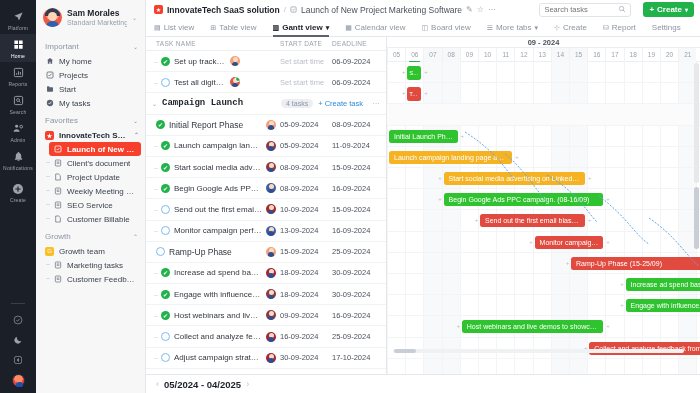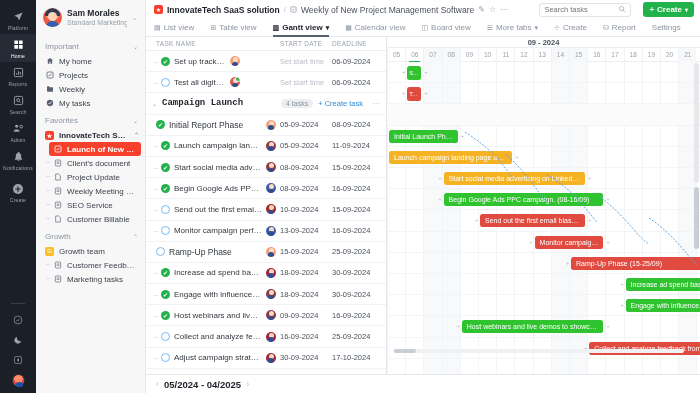--- a/index.html
+++ b/index.html
@@ -302,21 +302,21 @@
           </svg>
         </span>
       <span class="txt">Projects</span>
     </div>
     <div class="sb-item">
       <span class="ico">
         <svg width="8" height="8" viewBox="0 0 24 24">
             <path fill="currentColor" d="M3 6a2 2 0 0 1 2-2h4l2 2.5h8a2 2 0 0 1 2 2V18a2 2 0 0 1-2 2H5a2 2 0 0 1-2-2z"></path>
           </svg>
         </span>
-      <span class="txt">Weekly</span>
+      <span class="txt">Start</span>
     </div>
     <div class="sb-item">
       <span class="ico">
         <svg width="8" height="8" viewBox="0 0 24 24">
             <circle cx="12" cy="12" r="9.5" fill="currentColor"></circle>
             <path d="m7.5 12 3 3 6-7" fill="none" stroke="#f7f7f8" stroke-width="2.4"></path>
           </svg>
         </span>
       <span class="txt">My tasks</span>
     </div>
@@ -392,47 +392,47 @@
       <span class="badge-sq sq-amber">G</span>
       <span class="txt">Growth team</span>
     </div>
     <div class="sb-item sb-sub">
       <span class="ico">
         <svg width="8" height="8" viewBox="0 0 24 24">
             <rect x="4" y="3" width="16" height="18" rx="2.5" fill="none" stroke="currentColor" stroke-width="2"></rect>
             <path stroke="currentColor" stroke-width="2" d="M8 9h8M8 13h8"></path>
           </svg>
         </span>
-      <span class="txt">Customer Feedback</span>
+      <span class="txt">Marketing tasks</span>
     </div>
     <div class="sb-item sb-sub">
       <span class="ico">
         <svg width="8" height="8" viewBox="0 0 24 24">
             <rect x="4" y="3" width="16" height="18" rx="2.5" fill="none" stroke="currentColor" stroke-width="2"></rect>
             <path stroke="currentColor" stroke-width="2" d="M8 9h8M8 13h8"></path>
           </svg>
         </span>
-      <span class="txt">Marketing tasks</span>
+      <span class="txt">Customer Feedback</span>
     </div>
   </div>
 
   <div class="main">
 
     <div class="topbar">
       <div class="crumb">
         <span class="badge-sq sq-red">★</span>
         <span class="crumb-main">InnovateTech SaaS solution</span>
         <span class="crumb-sep">/</span>
         <span class="ico" style="display:inline-flex;color:#8d95a1">
           <svg width="7" height="7" viewBox="0 0 24 24">
               <rect x="3" y="3" width="18" height="18" rx="3" fill="none" stroke="currentColor" stroke-width="2.4"></rect>
               <path d="m8 12 3 3 5-6" fill="none" stroke="currentColor" stroke-width="2.4"></path>
             </svg>
           </span>
-        <span class="crumb-sub">Weekly of New Project Management Software</span>
+        <span class="crumb-sub">Launch of New Project Marketing Software</span>
       </div>
       <span class="tb-ico">✎</span>
       <span class="tb-ico">☆</span>
       <span class="tb-ico">···</span>
       <div class="topbar-right">
         <div class="search">
           <input placeholder="Search tasks" style="">
           <span class="mag">
             <svg width="8" height="8" viewBox="0 0 24 24">
                 <circle cx="10.5" cy="10.5" r="6.5" fill="none" stroke="currentColor" stroke-width="2"></circle>

